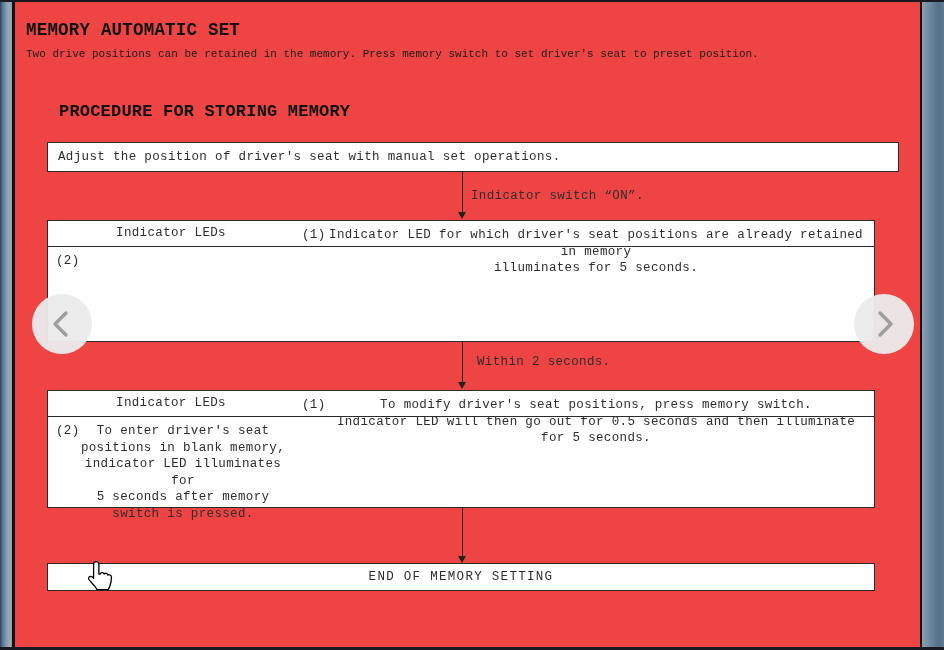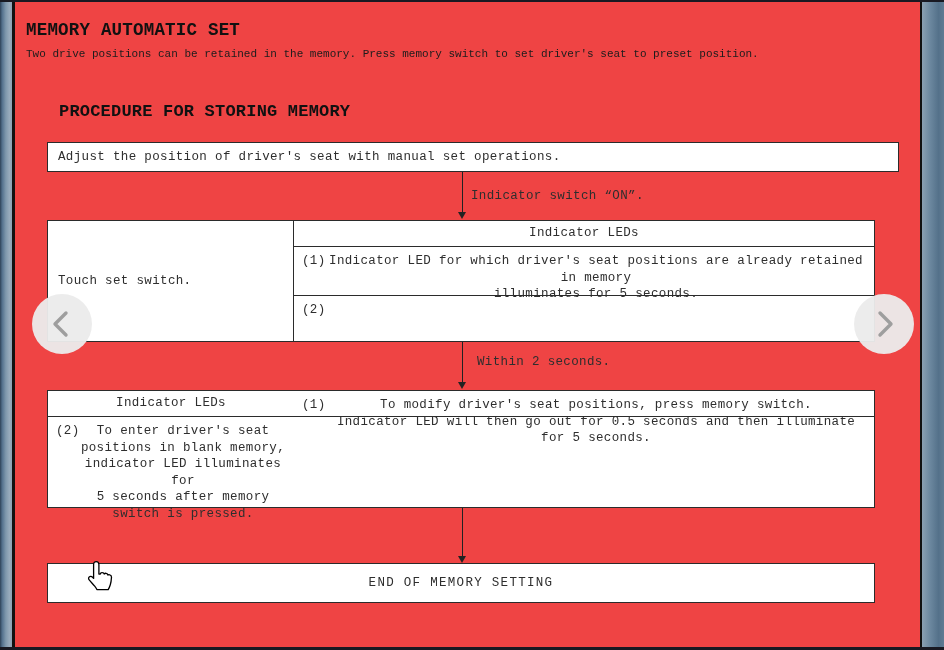--- a/index.html
+++ b/index.html
@@ -26,21 +26,21 @@
   .doc-intro{position:absolute;left:26px;top:48px;font-size:11px;color:#1c1c1c;}
   .section-title{position:absolute;left:59px;top:102px;font-size:17px;font-weight:bold;letter-spacing:.2px;color:#111;}
 
   
   .ft{font-size:12.5px;letter-spacing:.35px;line-height:16.5px;color:#2e2e2e;}
   .multiline{white-space:pre-line;}
 
   
   .flow-box{position:absolute;border:1px solid #2b2b2b;background:#fff;box-sizing:border-box;}
   .box-step1{left:47px;top:142px;width:852px;height:30px;display:flex;align-items:center;padding:0 10px;}
-  .box-end{left:47px;top:563px;width:828px;height:40px;display:flex;align-items:center;justify-content:center;
+  .box-end{left:47px;top:563px;width:828px;height:28px;display:flex;align-items:center;justify-content:center;
     letter-spacing:1.3px;}
 
   
   .flow-table{position:absolute;border:1px solid #2b2b2b;background:#fff;box-sizing:border-box;
     display:grid;grid-template-columns:246px 1fr;}
   .t1{left:47px;top:220px;width:828px;height:122px;grid-template-rows:26px 49px 1fr;}
   .t2{left:47px;top:390px;width:828px;height:118px;grid-template-rows:26px 46px 1fr;}
   .cell{box-sizing:border-box;}
   .cell-left{grid-row:1 / 4;border-right:1px solid #2b2b2b;display:flex;align-items:center;padding:0 10px;}
   .cell-head{border-bottom:1px solid #2b2b2b;display:flex;align-items:center;justify-content:center;}
@@ -88,23 +88,20 @@
   <div class="section-title">PROCEDURE FOR STORING MEMORY</div>
 
   <div class="flow-box box-step1 ft">
     <span>Adjust the position of driver's seat with manual set operations.</span>
   </div>
 
   <div class="varrow arrow1"></div>
   <div class="arrow-label label1 ft">Indicator switch “ON”.</div>
 
   <div class="flow-table t1 ft">
-    <div class="cell cell-left">
-      <span>Touch set switch.</span>
-    </div>
     <div class="cell cell-head">
       <span>Indicator LEDs</span>
     </div>
     <div class="cell cell-row bb">
       <span class="num">(1)</span>
       <span class="txt multiline">Indicator LED for which driver's seat positions are already retained in memory
 illuminates for 5 seconds.</span>
     </div>
     <div class="cell cell-row">
       <span class="num">(2)</span>

